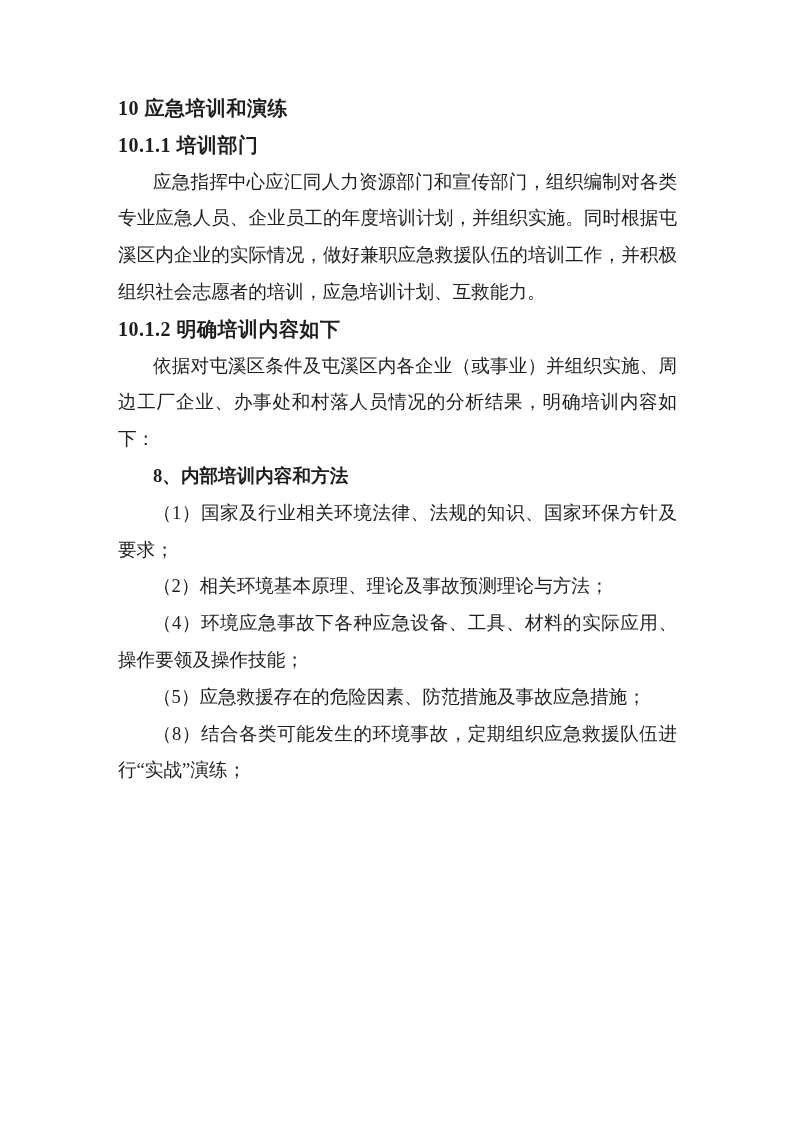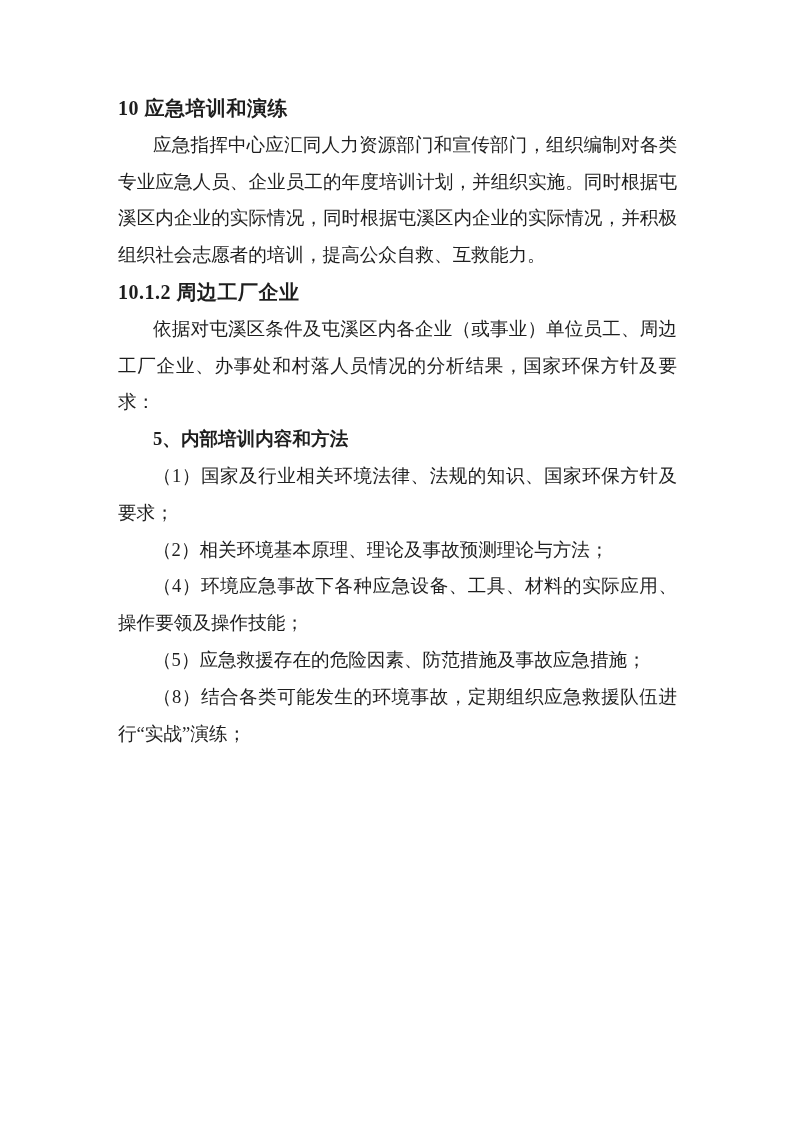--- a/index.html
+++ b/index.html
@@ -48,29 +48,30 @@
 </style>
 </head>
 <body>
 
 <div class="page">
   <div class="content">
 
     <div class="heading">10 应急培训和演练</div>
 
 
+    <div class="heading">10.1.1 培训部门</div>
 
 
-    <p class="body-para">应急指挥中心应汇同人力资源部门和宣传部门，组织编制对各类专业应急人员、企业员工的年度培训计划，并组织实施。同时根据屯溪区内企业的实际情况，同时根据屯溪区内企业的实际情况，并积极组织社会志愿者的培训，提高公众自救、互救能力。</p>
+    <p class="body-para">应急指挥中心应汇同人力资源部门和宣传部门，组织编制对各类专业应急人员、企业员工的年度培训计划，并组织实施。同时根据屯溪区内企业的实际情况，做好兼职应急救援队伍的培训工作，并积极组织社会志愿者的培训，应急培训计划、互救能力。</p>
 
-    <div class="heading">10.1.2 周边工厂企业</div>
+    <div class="heading">10.1.2 明确培训内容如下</div>
 
-    <p class="body-para">依据对屯溪区条件及屯溪区内各企业（或事业）单位员工、周边工厂企业、办事处和村落人员情况的分析结果，国家环保方针及要求：</p>
+    <p class="body-para">依据对屯溪区条件及屯溪区内各企业（或事业）并组织实施、周边工厂企业、办事处和村落人员情况的分析结果，明确培训内容如下：</p>
 
-    <p class="body-para bold">5、内部培训内容和方法</p>
+    <p class="body-para bold">8、内部培训内容和方法</p>
 
     <p class="body-para">（1）国家及行业相关环境法律、法规的知识、国家环保方针及要求；</p>
 
     <p class="body-para">（2）相关环境基本原理、理论及事故预测理论与方法；</p>
 
 
     <p class="body-para">（4）环境应急事故下各种应急设备、工具、材料的实际应用、操作要领及操作技能；</p>
 
     <p class="body-para">（5）应急救援存在的危险因素、防范措施及事故应急措施；</p>
 

